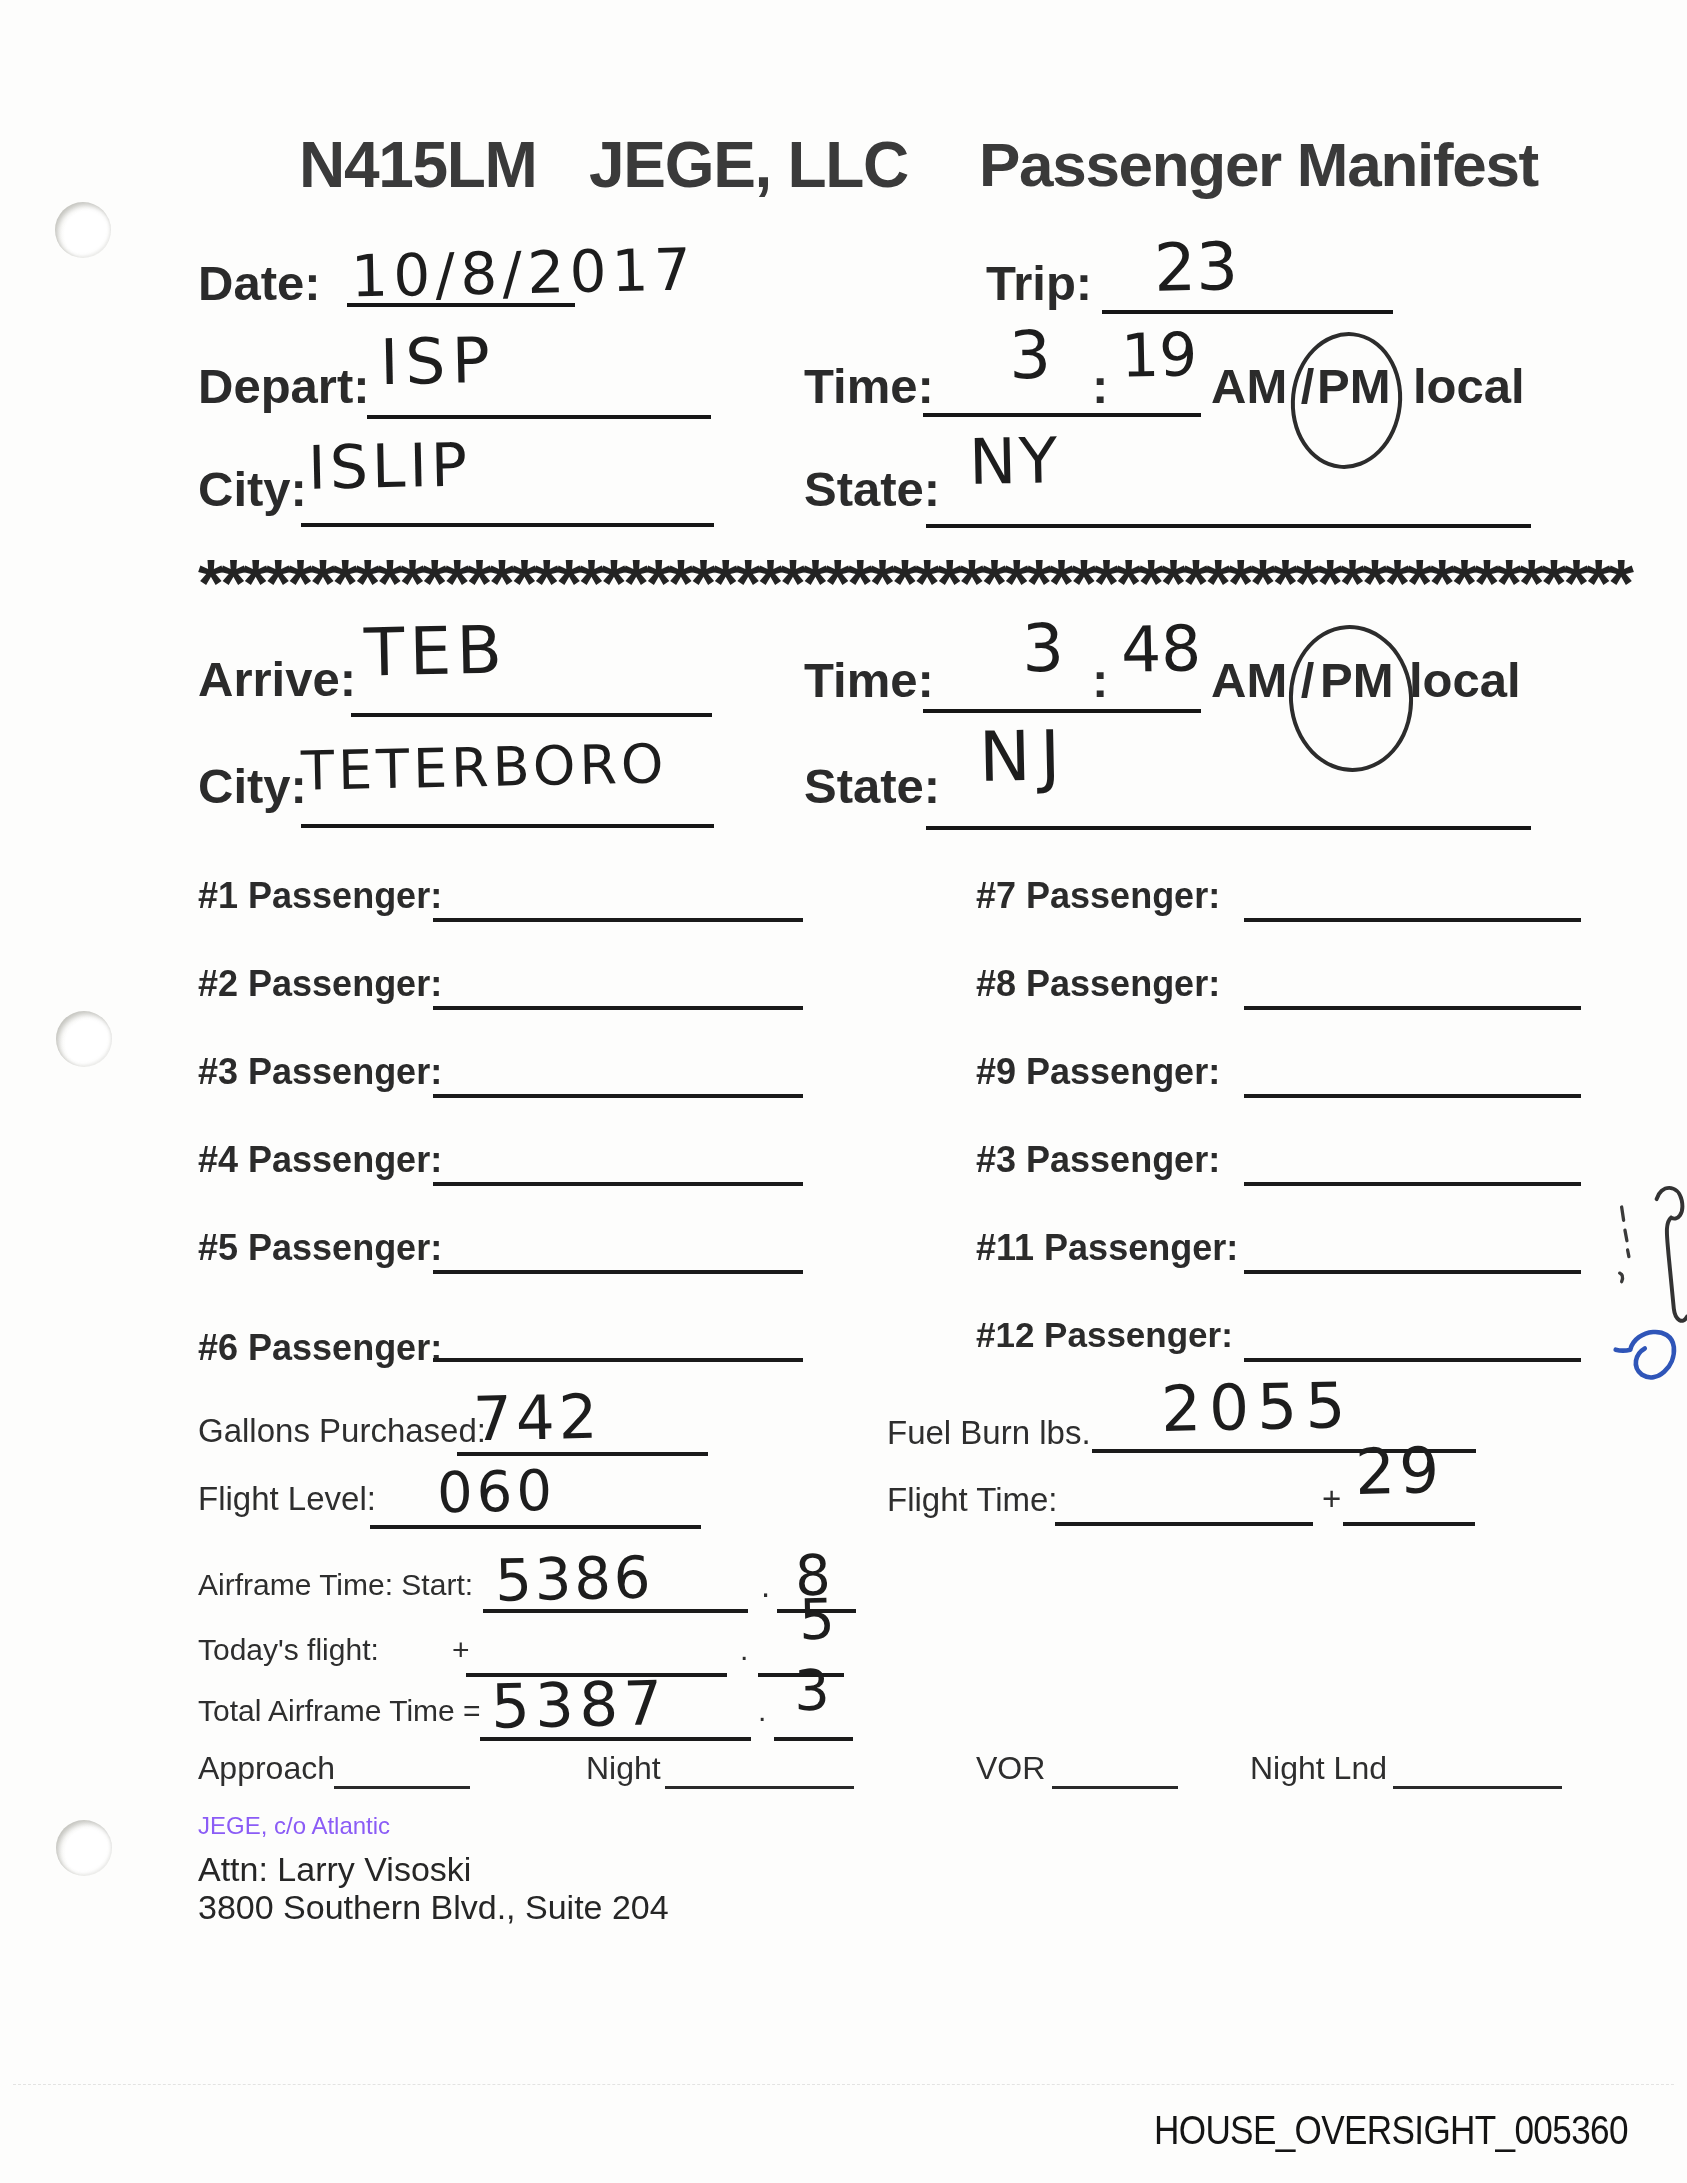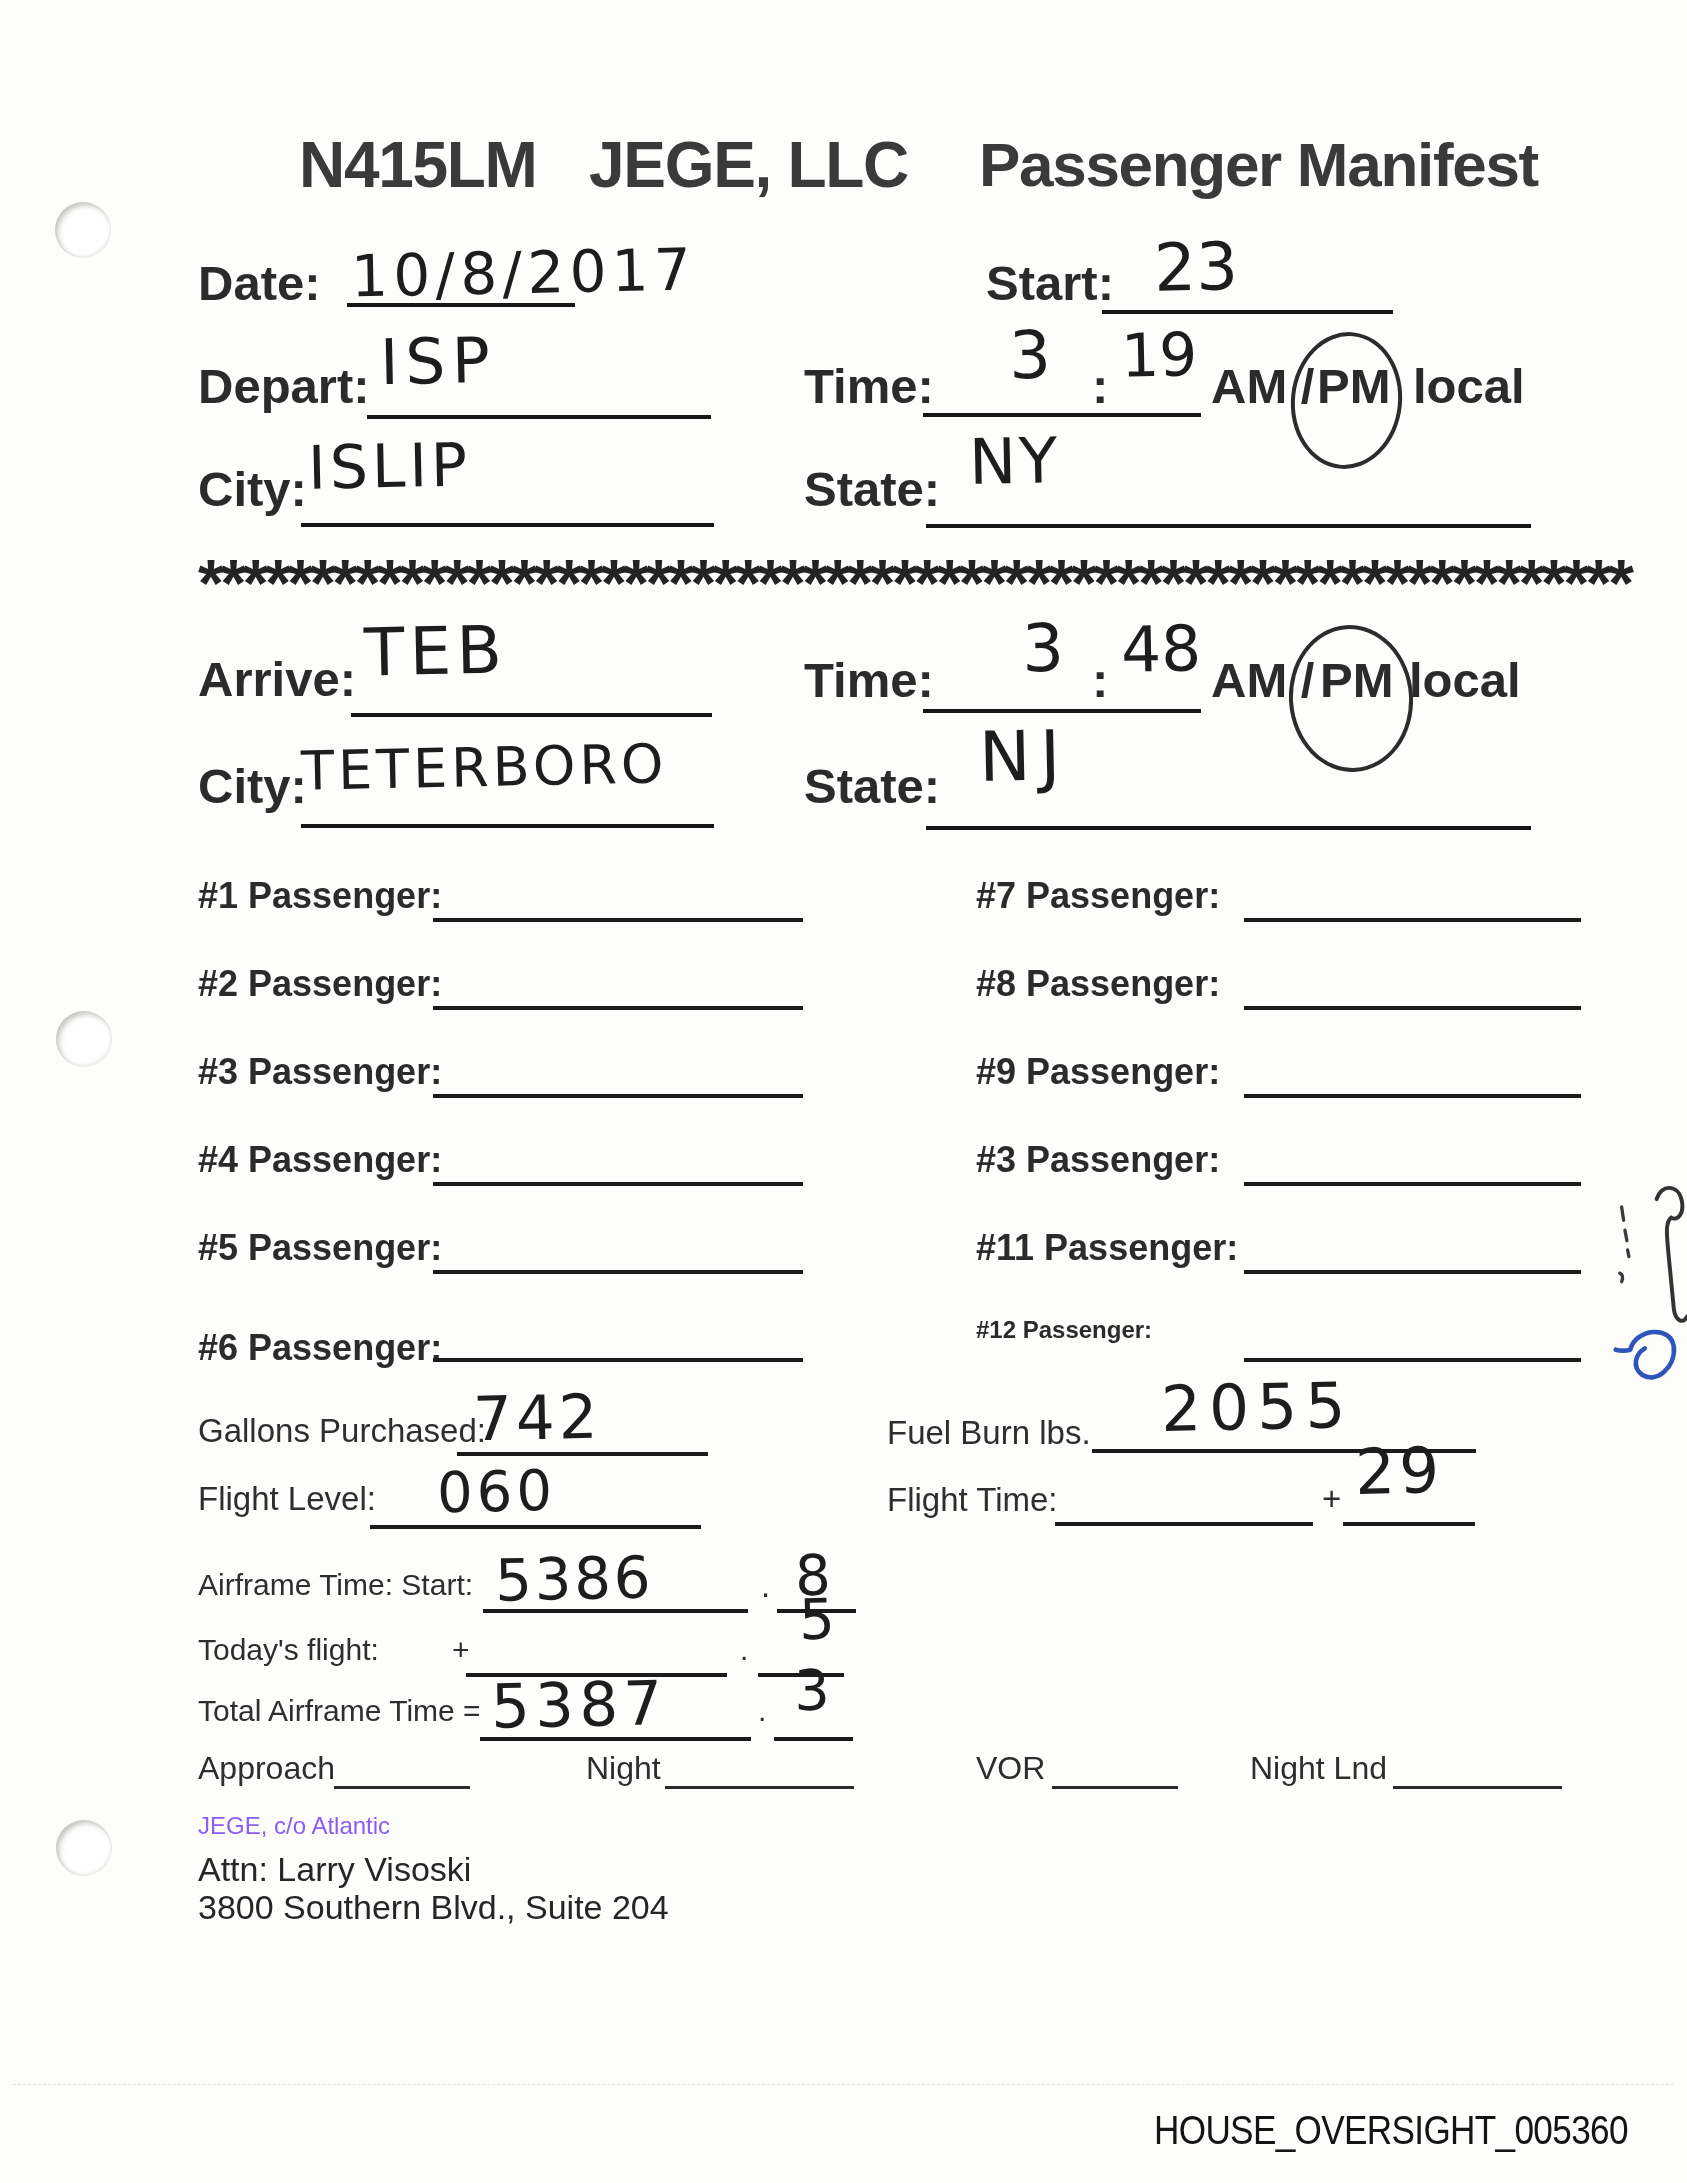--- a/index.html
+++ b/index.html
@@ -42,21 +42,21 @@
   <div class="hole" style="left:56px;top:1011px;"></div>
   <div class="hole" style="left:56px;top:1820px;"></div>
 
   <div class="abs hdr" style="left:299px;top:132px;font-size:64px;">N415LM</div>
   <div class="abs hdr" style="left:589px;top:132px;font-size:64px;">JEGE, LLC</div>
   <div class="abs hdr" style="left:979px;top:132px;font-size:62px;">Passenger Manifest</div>
 
   <div class="abs lbl" style="left:198px;top:258px;font-size:49px;">Date:</div>
   <div class="rule" style="left:347px;top:303px;width:228px;"></div>
   <div class="abs hw" style="left:351px;top:243px;font-size:58px;letter-spacing:5.3px;">10/8/2017</div>
-  <div class="abs lbl" style="left:986px;top:258px;font-size:49px;">Start:</div>
+  <div class="abs lbl" style="left:986px;top:258px;font-size:49px;">Trip:</div>
   <div class="rule" style="left:1102px;top:310px;width:291px;"></div>
   <div class="abs hw" style="left:1154px;top:233px;font-size:66px;">23</div>
 
   <div class="abs lbl" style="left:198px;top:361px;font-size:49px;">Depart:</div>
   <div class="rule" style="left:367px;top:415px;width:344px;"></div>
   <div class="abs hw" style="left:380px;top:329px;font-size:63px;letter-spacing:6.6px;">ISP</div>
   <div class="abs lbl" style="left:804px;top:361px;font-size:49px;">Time:</div>
   <div class="rule" style="left:923px;top:413px;width:278px;"></div>
   <div class="abs hw" style="left:1009px;top:321px;font-size:66px;">3</div>
   <div class="abs lbl" style="left:1092px;top:361px;font-size:49px;">:</div>
@@ -111,21 +111,21 @@
   <div class="abs lbl" style="left:976px;top:877px;font-size:36px;">#7 Passenger:</div>
   <div class="rule-mid" style="left:1244px;top:918px;width:337px;"></div>
   <div class="abs lbl" style="left:976px;top:965px;font-size:36px;">#8 Passenger:</div>
   <div class="rule-mid" style="left:1244px;top:1006px;width:337px;"></div>
   <div class="abs lbl" style="left:976px;top:1053px;font-size:36px;">#9 Passenger:</div>
   <div class="rule-mid" style="left:1244px;top:1094px;width:337px;"></div>
   <div class="abs lbl" style="left:976px;top:1141px;font-size:36px;">#3 Passenger:</div>
   <div class="rule-mid" style="left:1244px;top:1182px;width:337px;"></div>
   <div class="abs lbl" style="left:976px;top:1229px;font-size:36px;">#11 Passenger:</div>
   <div class="rule-mid" style="left:1244px;top:1270px;width:337px;"></div>
-  <div class="abs lbl" style="left:976px;top:1317px;font-size:24px;">#12 Passenger:</div>
+  <div class="abs lbl" style="left:976px;top:1317px;font-size:35px;">#12 Passenger:</div>
   <div class="rule-mid" style="left:1244px;top:1358px;width:337px;"></div>
 
   <svg class="abs" style="left:1585px;top:1174px;" width="103" height="218" viewBox="0 0 155 330">
     <path d="M55 50 l3 20 M60 85 l3 16 M64 115 l2 10" stroke="#3a3a3a" stroke-width="5" fill="none" stroke-linecap="round"></path>
     <path d="M52 150 q7 3 3 13" stroke="#3a3a3a" stroke-width="5" fill="none" stroke-linecap="round"></path>
     <path d="M108 38 C114 16 140 14 146 40 C150 60 140 72 130 66 C120 74 124 96 126 122 L134 204 C136 222 148 228 154 216" stroke="#333333" stroke-width="6" fill="none" stroke-linecap="round"></path>
     <path d="M46 266 C54 268 60 268 68 266 M68 266 C76 234 130 228 134 262 C137 292 108 318 86 304 C70 292 76 272 90 264" stroke="#2f55b8" stroke-width="7" fill="none" stroke-linecap="round"></path>
   </svg>
 
   <div class="abs lbl2" style="left:198px;top:1414px;font-size:33px;">Gallons Purchased:</div>

